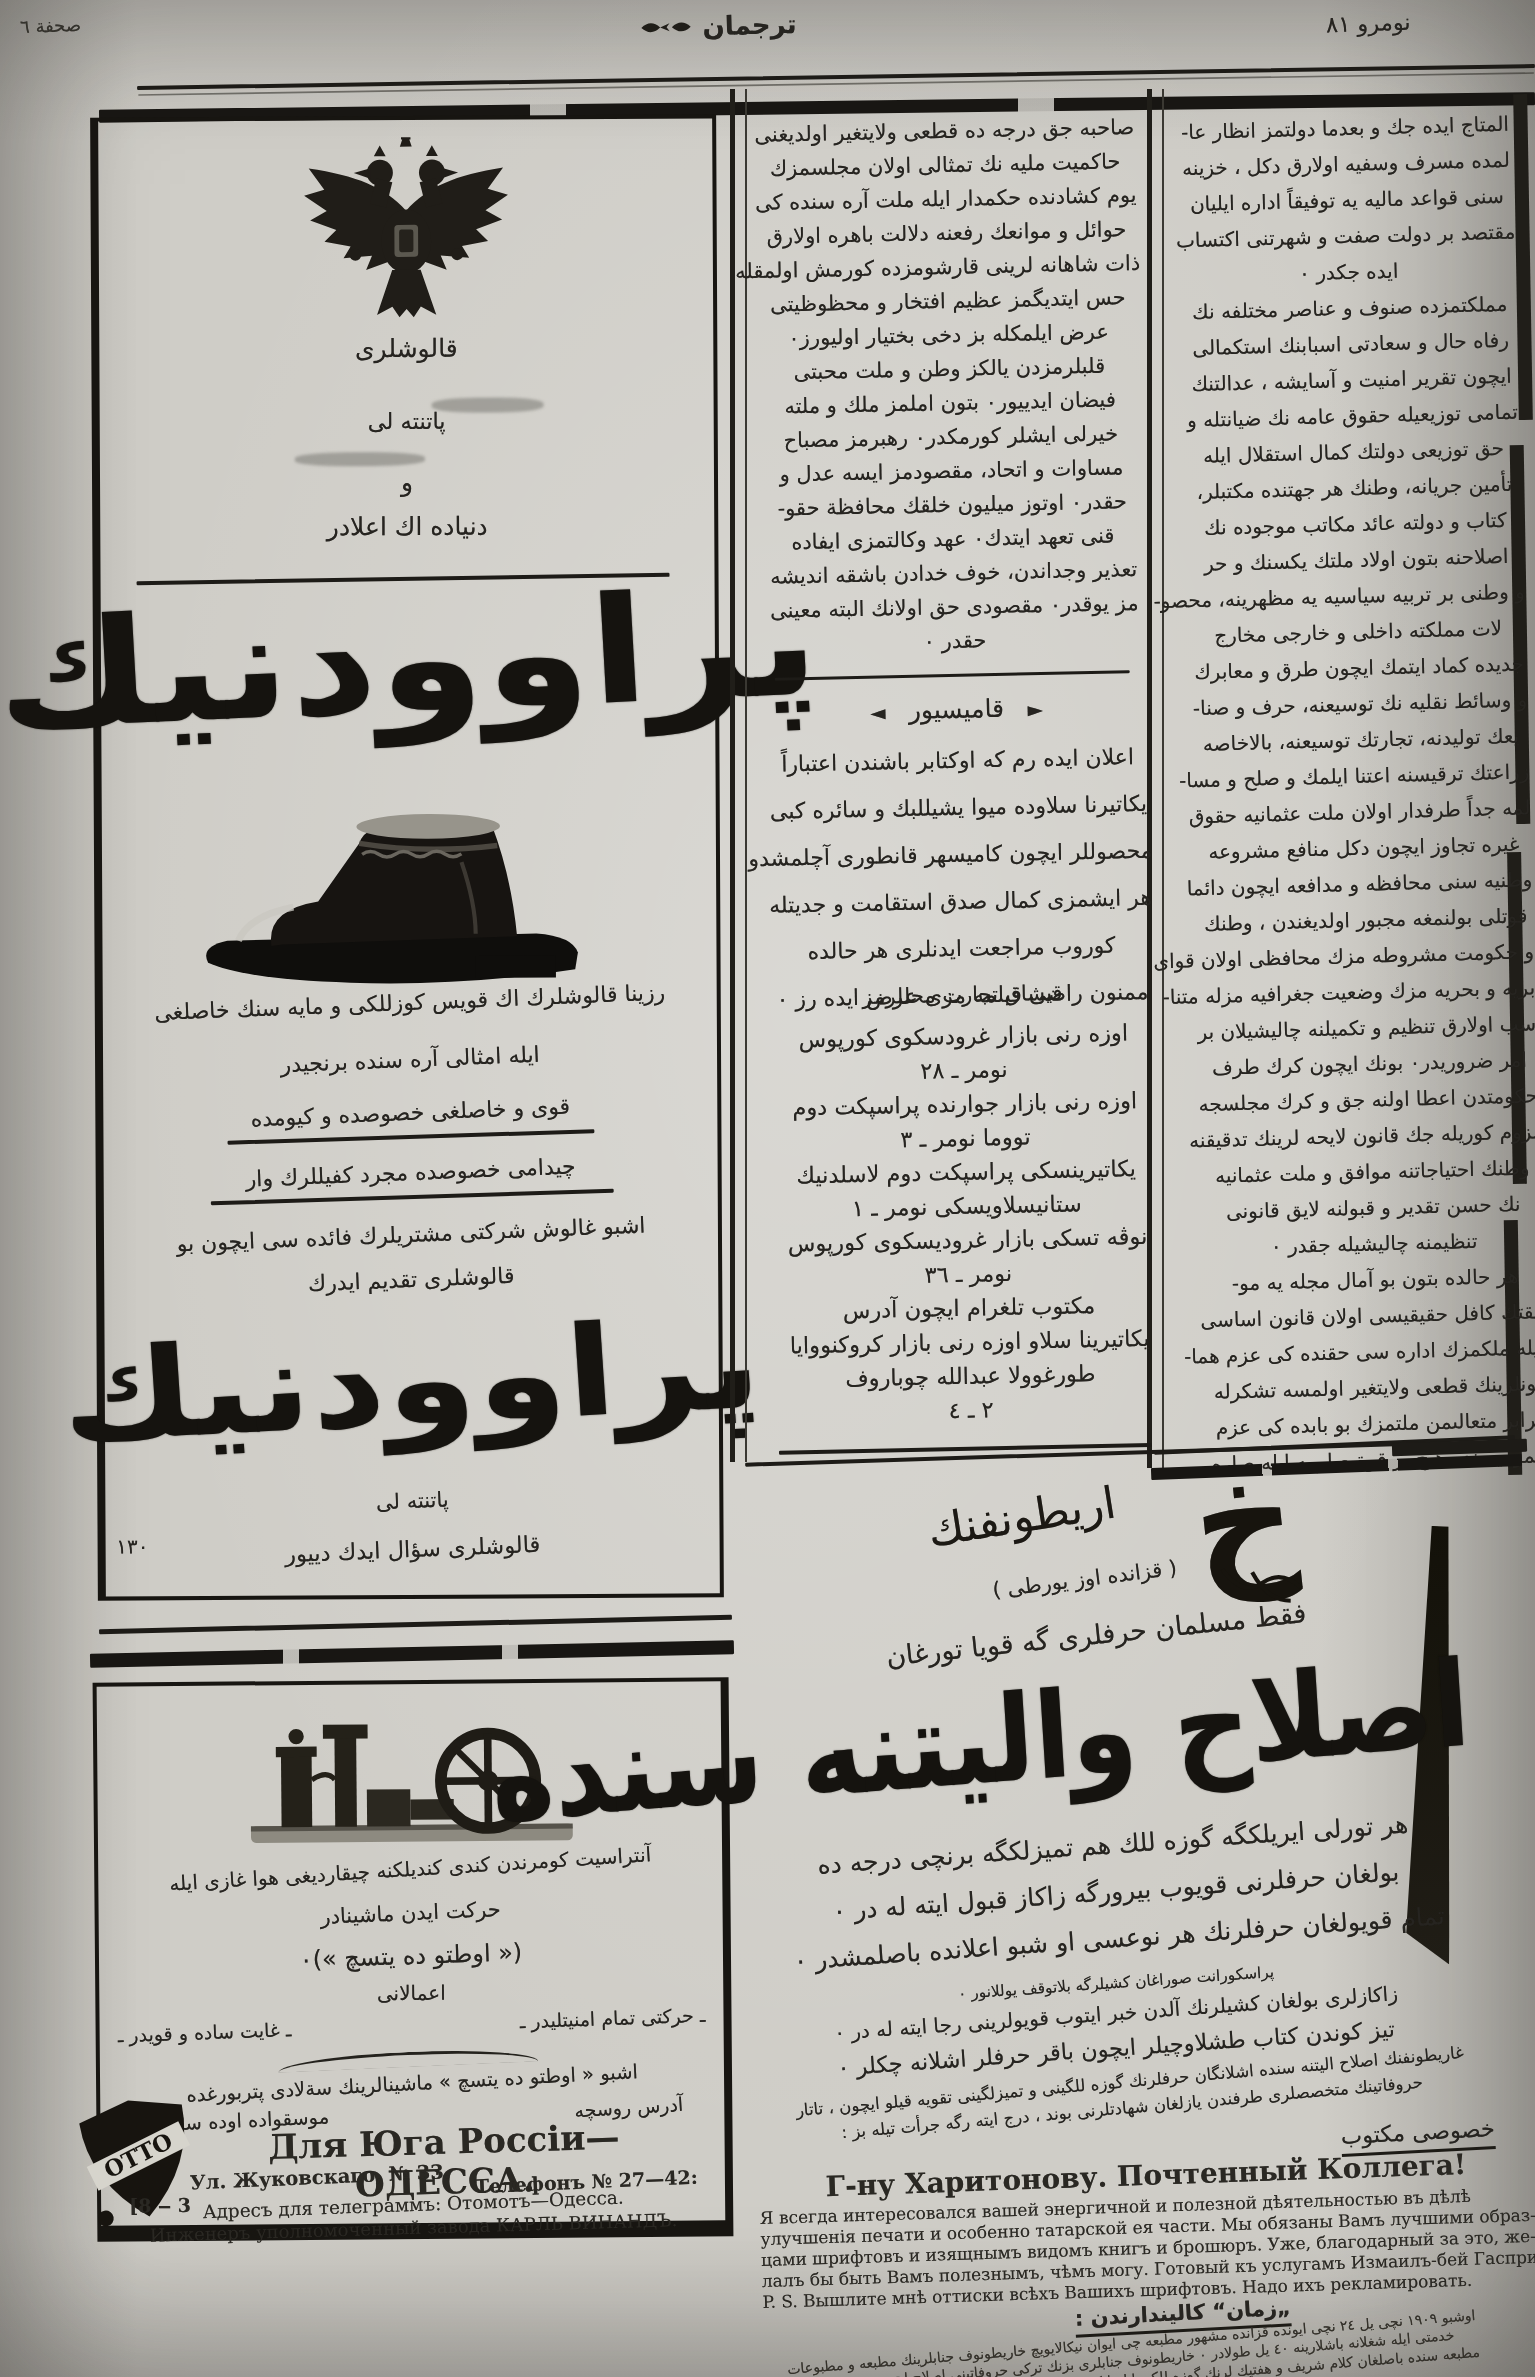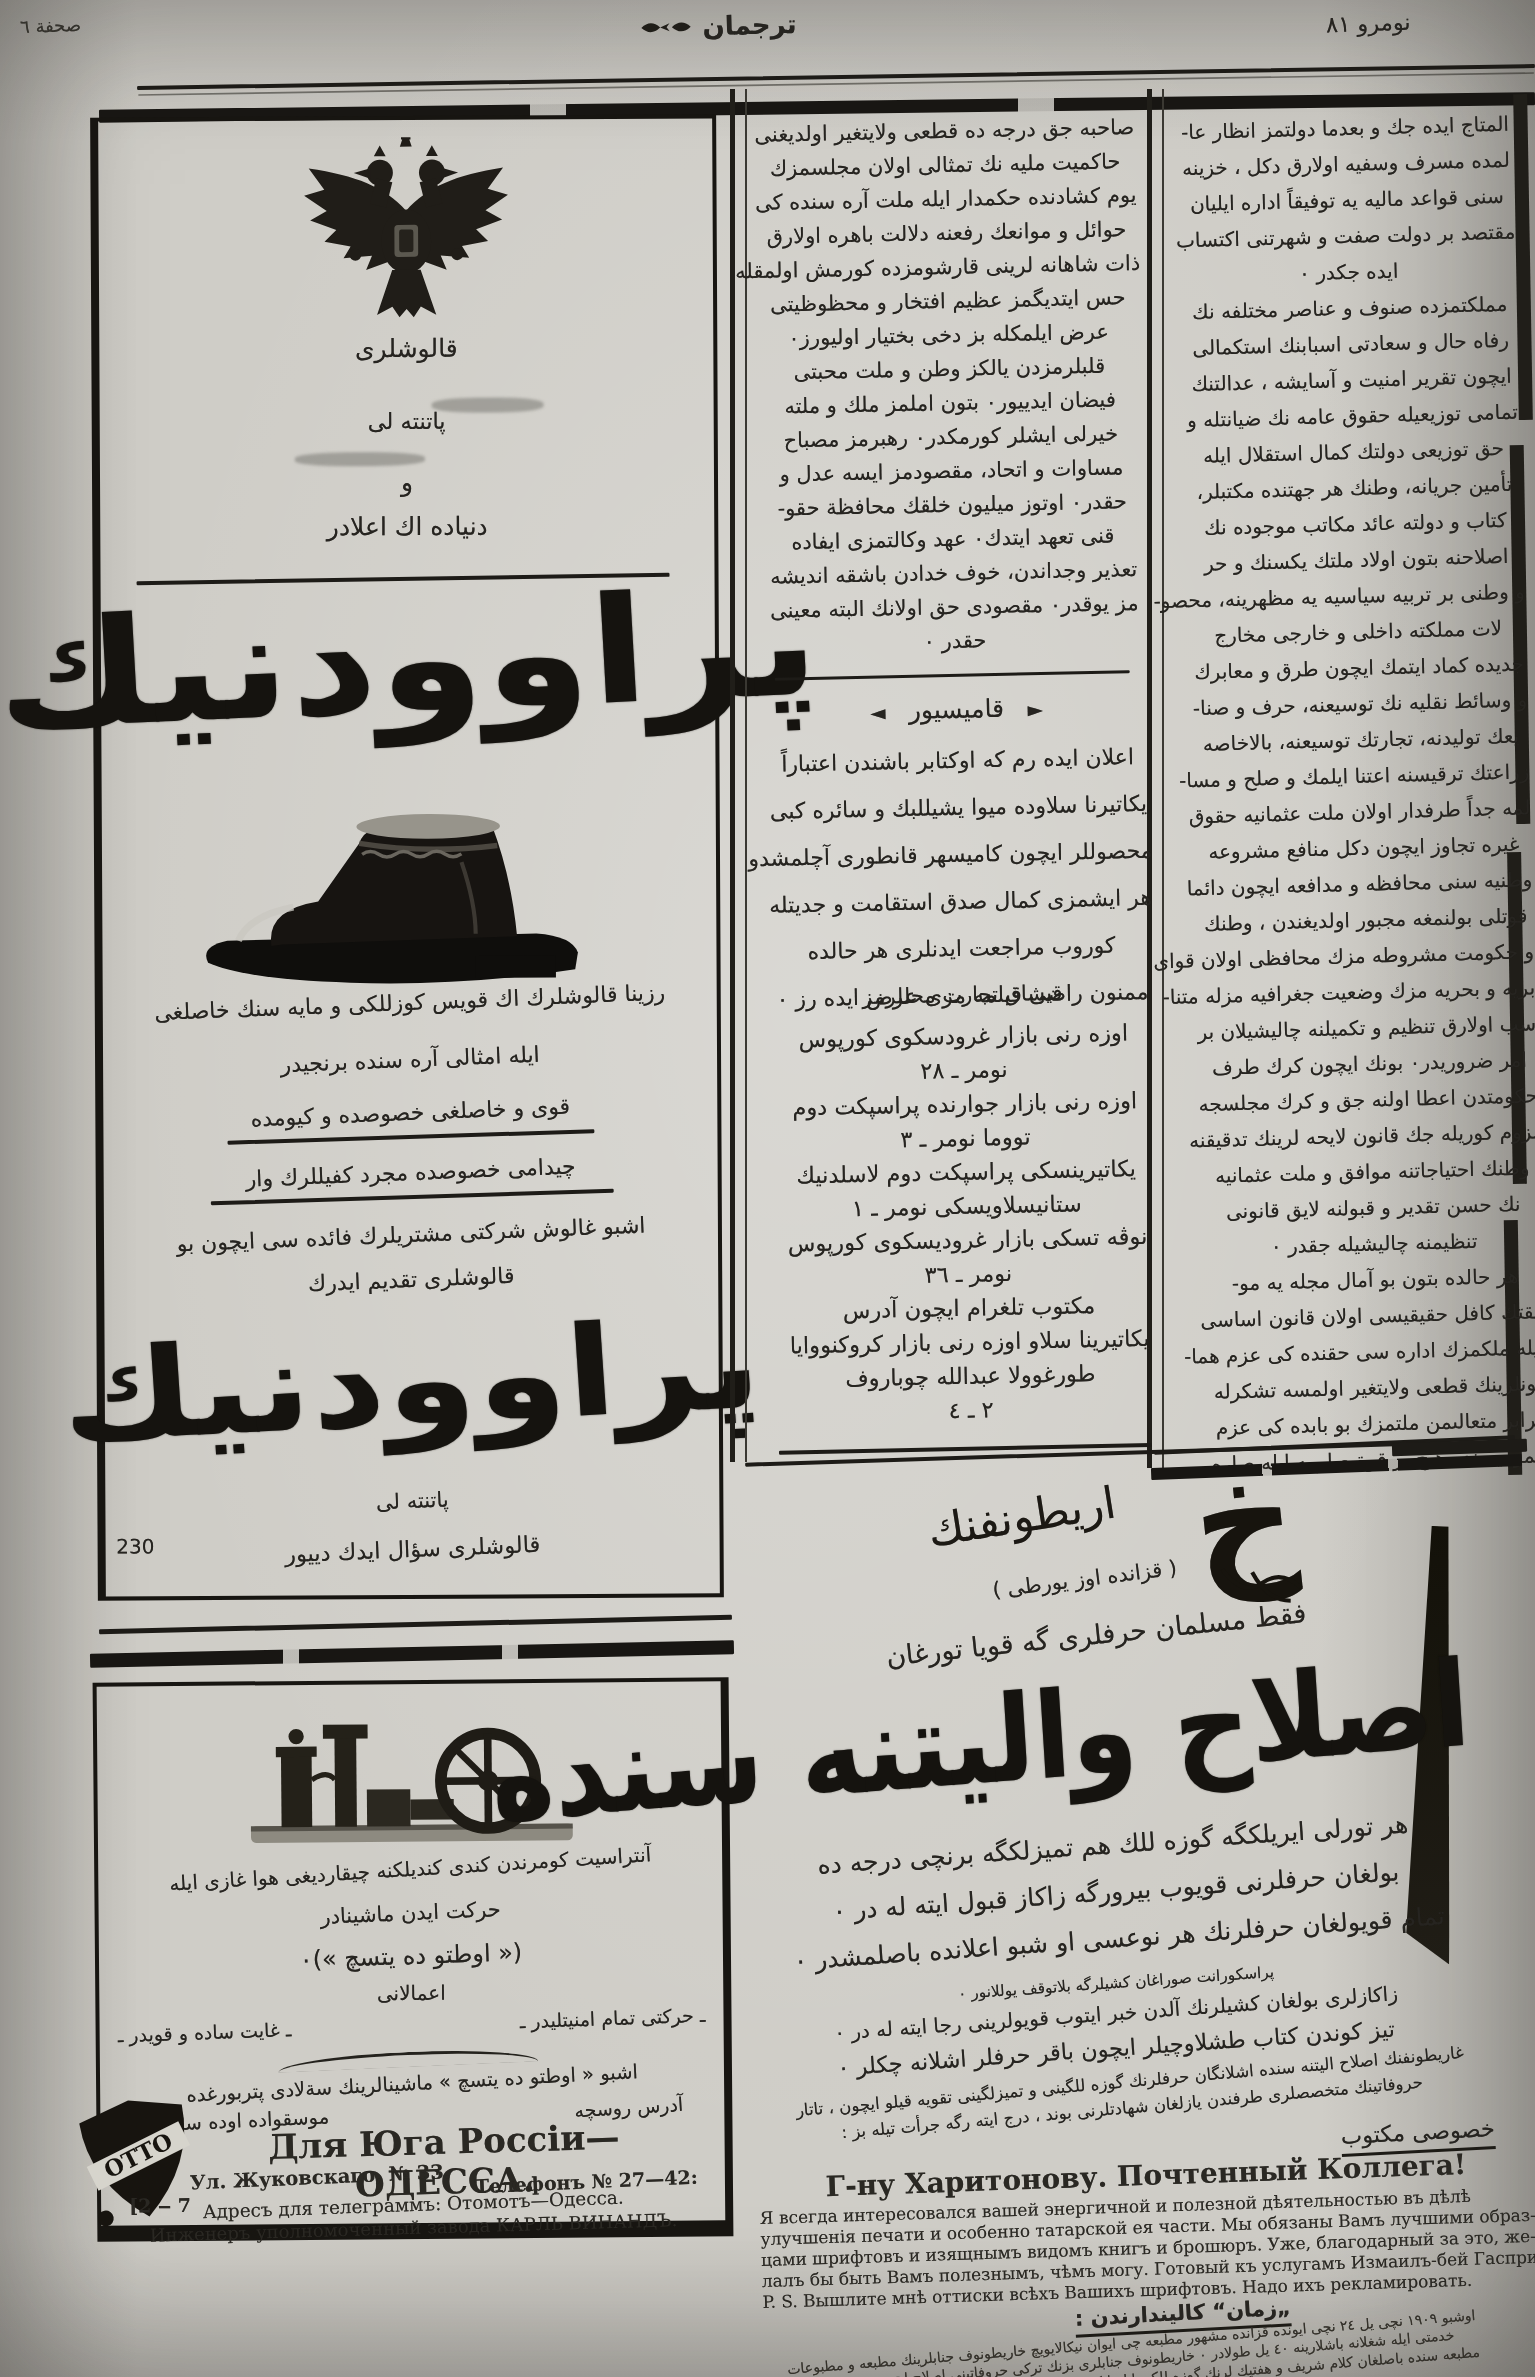--- a/index.html
+++ b/index.html
@@ -96,21 +96,21 @@
     <div class="abs rule" style="left:124px;top:1015px;width:367px;height:3.6px;transform:rotate(-1.5deg);"></div>
     <div class="abs ar" style="left:0;right:0;top:1040px;font-size:22px;transform:rotate(-2deg);">چيدامى خصوصده مجرد كفيللرك وار</div>
     <div class="abs rule" style="left:107px;top:1075px;width:403px;height:3.6px;transform:rotate(-1.5deg);"></div>
     <div class="abs ar" style="left:0;right:0;top:1102px;font-size:22px;transform:rotate(-2deg);">اشبو غالوش شركتى مشتريلرك فائده سى ايچون بو</div>
     <div class="abs ar" style="left:0;right:0;top:1147px;font-size:22px;transform:rotate(-2deg);">قالوشلرى تقديم ايدرك</div>
 
     <div class="abs calli ar" style="left:0;right:0;top:1202px;font-size:104px;transform:scale(1.4,1.2) rotate(-3deg);transform-origin:50% 60%;">پراوودنيك</div>
 
     <div class="abs ar" style="left:0;right:0;top:1369px;font-size:21px;transform:rotate(-2deg);">پاتنته لى</div>
     <div class="abs ar" style="left:0;right:0;top:1416px;font-size:22.5px;transform:rotate(-2deg);">قالوشلرى سؤال ايدك دييور</div>
-    <div class="abs ar" style="left:10.7px;top:1413px;font-size:20px;">230</div>
+    <div class="abs ar" style="left:10.7px;top:1413px;font-size:20px;">١٣٠</div>
   </div>
 
   <div class="abs rule" style="left:99px;top:1622px;width:633px;height:5.3px;transform:rotate(-1.3deg);"></div>
   <div class="abs rule seg" style="left:90px;top:1647px;width:644px;height:14px;transform:rotate(-1.2deg);"></div>
 
   <div class="abs frame" style="left:95px;top:1680px;width:636px;height:559px;border-width:4.7px;border-bottom-width:16.6px;border-right-width:8.3px;transform:rotate(-0.5deg);">
 
     <svg class="abs" style="left:148px;top:31px;" width="332" height="133" viewBox="0 0 260 104">
       <rect x="4" y="86" width="252" height="13" rx="4" fill="#8d8a80"></rect>
       <rect x="4" y="86" width="252" height="4" fill="#55524a"></rect>
@@ -151,21 +151,21 @@
         <rect x="8" y="49" width="104" height="27" fill="#d6d4cc"></rect>
         <text x="60" y="70" font-size="23" text-anchor="middle" fill="#17140f" font-family="DejaVu Serif, serif" font-weight="bold">ОТТО</text>
       </g>
       <circle cx="16" cy="119" r="8" fill="#17140f"></circle>
     </svg>
 
     <div class="abs ru" style="left:89px;width:509px;top:438px;font-size:34px;font-weight:bold;text-align:center;transform:rotate(-1.2deg);">Для Юга Россіи—ОДЕССА.</div>
     <div class="abs ru" style="left:89px;top:481px;font-size:19.5px;font-weight:bold;transform:rotate(-2deg);">Ул. Жуковскаго, № 33.</div>
     <div class="abs ru" style="right:27px;top:488px;font-size:19px;font-weight:bold;transform:rotate(-2deg);">Телефонъ № 27—42:</div>
     <div class="abs ru" style="left:0;right:0;top:510px;font-size:18.4px;text-align:center;transform:rotate(-1.5deg);">Адресъ для телеграммъ: Отомотъ—Одесса.</div>
-    <div class="abs ru" style="left:28px;top:508px;font-size:19px;font-weight:bold;">[2 ‒ 7</div>
+    <div class="abs ru" style="left:28px;top:508px;font-size:19px;font-weight:bold;">[8 ‒ 3</div>
     <div class="abs ru" style="left:0;right:0;top:519px;font-size:18px;text-align:center;transform:rotate(-1.2deg);padding-top:14px;">Инженеръ уполномоченный завода КАРЛЬ ВИНАНДЪ.</div>
   </div>
 
   <div class="abs vline" style="left:730px;top:89px;width:5.3px;height:1373px;"></div>
   <div class="abs vline" style="left:745px;top:89px;width:2.4px;height:1373px;background:#3a3832;"></div>
   <div class="abs vline" style="left:1147px;top:89px;width:5.3px;height:1379px;"></div>
   <div class="abs vline" style="left:1162px;top:89px;width:2.4px;height:1379px;background:#3a3832;"></div>
 
   <div class="abs vline" style="left:1516px;top:94px;width:14px;height:326px;transform:rotate(-1deg);"></div>
   <div class="abs vline" style="left:1513px;top:445px;width:14px;height:379px;transform:rotate(-1deg);"></div>

